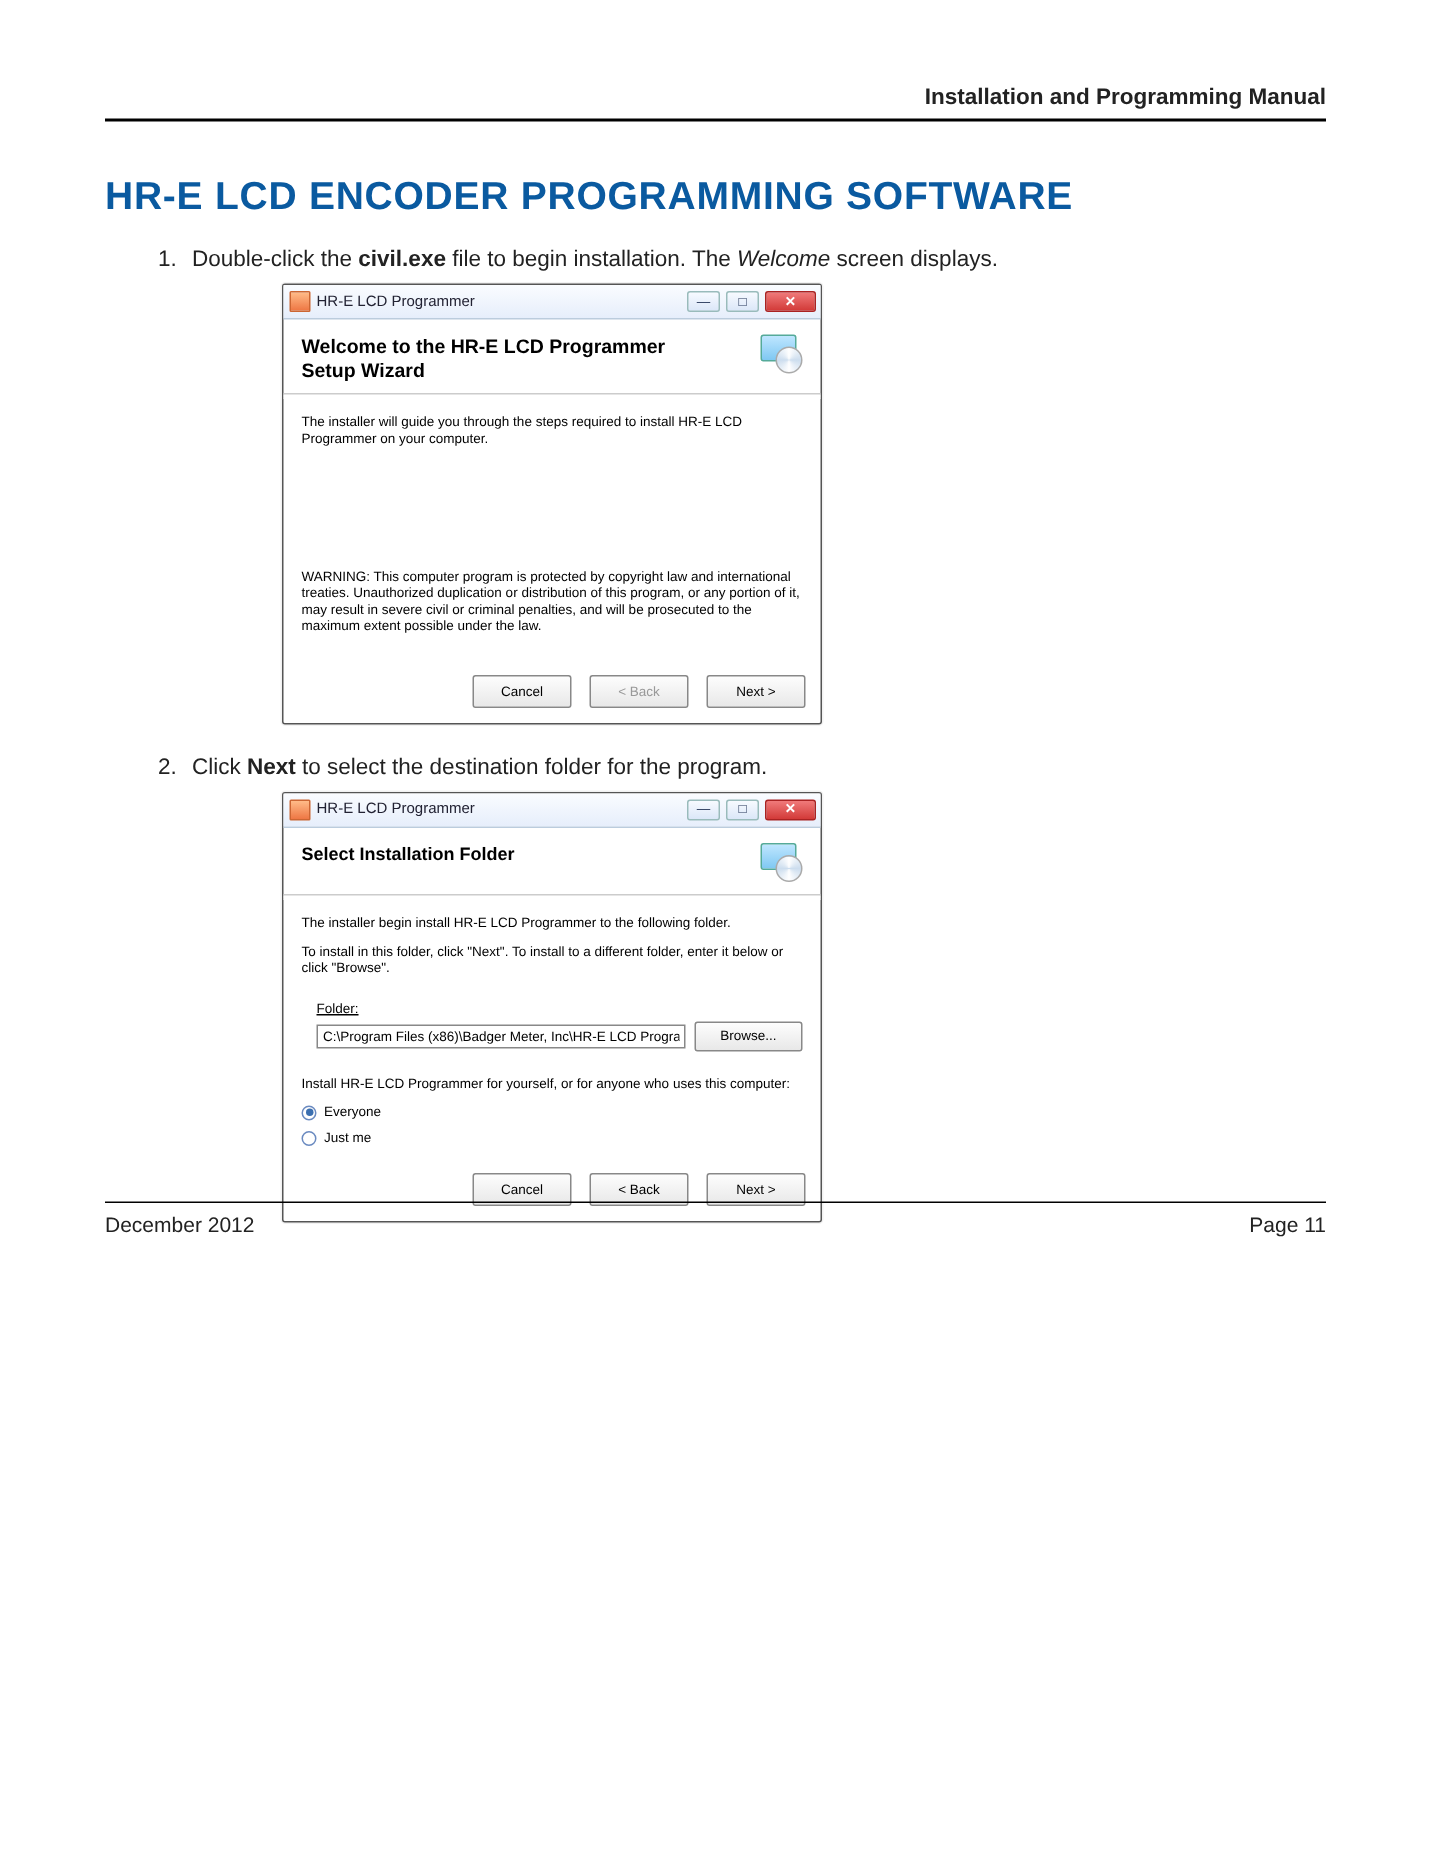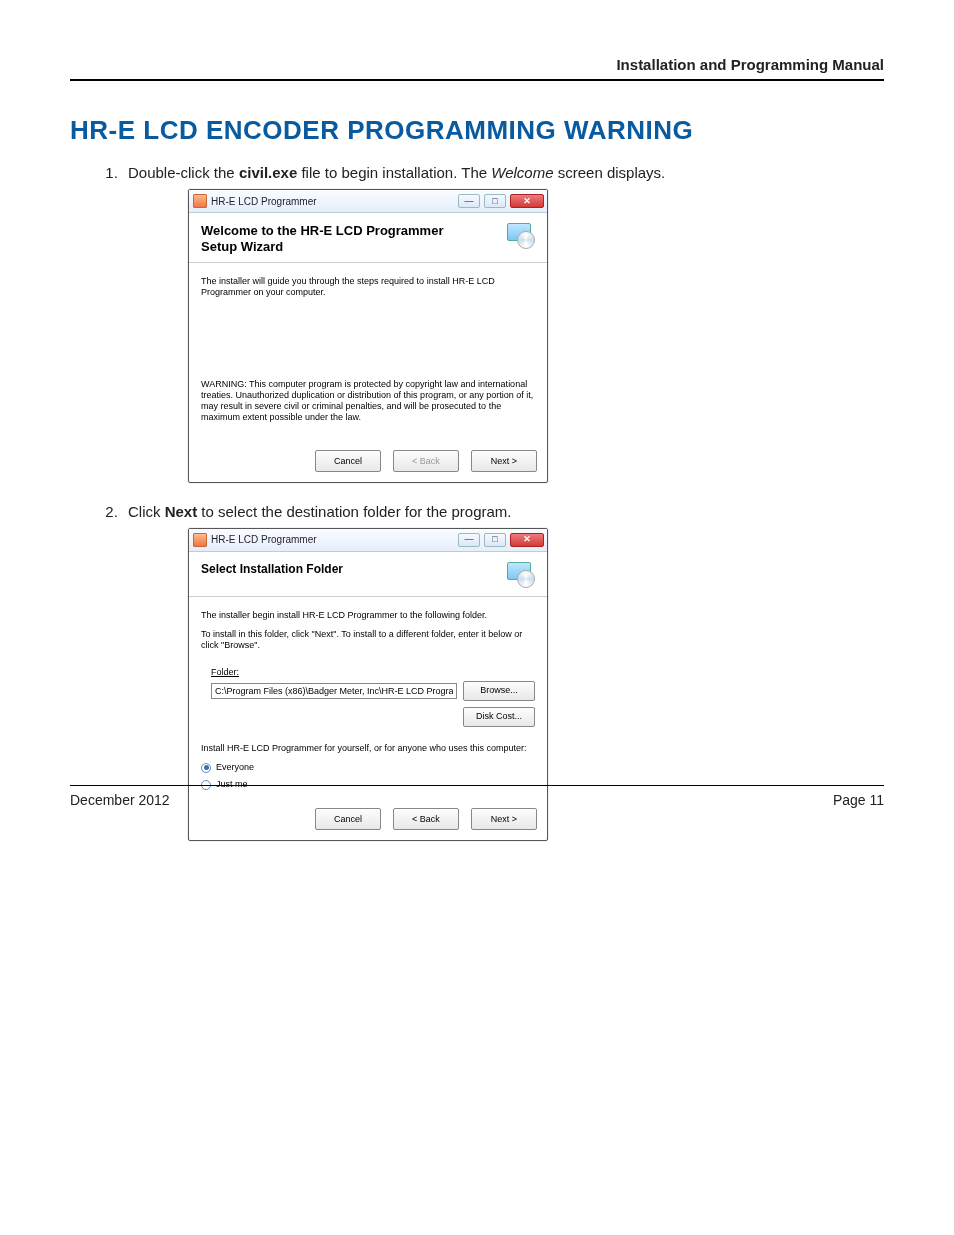--- a/index.html
+++ b/index.html
@@ -187,35 +187,35 @@
     font-size: 9px;
     background: linear-gradient(#fdfdfd,#e8e8e8);
     border: 1px solid #888;
     border-radius: 2px;
     display:flex; align-items:center; justify-content:center;
   }
   .dlg-btn.disabled { color:#999; }
 
   .page-footer {
     position: absolute;
-    left: 70px; right: 70px; bottom: 58px;
+    left: 70px; right: 70px; bottom: 42px;
     border-top: 1px solid #000;
     padding-top: 6px;
     font-size: 14px;
     display: flex; justify-content: space-between;
   }
 </style>
 </head>
 <body>
 
 <div class="page">
 
   <div class="running-header">Installation and Programming Manual</div>
 
-  <h1 class="section-title">HR-E LCD ENCODER PROGRAMMING WARNING</h1>
+  <h1 class="section-title">HR-E LCD ENCODER PROGRAMMING SOFTWARE</h1>
 
   <ol class="steps">
 
     <li>
       <span class="pre">Double-click the </span><span class="bold">civil.exe</span><span class="pre"> file to begin installation. The </span><span class="ital">Welcome</span><span class="pre"> screen displays.</span>
 
       
       <div class="dialog">
         <div class="titlebar">
           <div class="app-icon"></div>
@@ -268,23 +268,20 @@
         <div class="dlg-body">
           <p>The installer begin install HR-E LCD Programmer to the following folder.</p>
           <p>To install in this folder, click "Next". To install to a different folder, enter it below or click "Browse".</p>
 
           <div style="margin-left:10px;">
             <span class="dlg-field-label">Folder:</span>
             <div class="dlg-row">
               <input class="path-input" value="C:\Program Files (x86)\Badger Meter, Inc\HR-E LCD Programmer\" style="">
               <div class="side-btn">Browse...</div>
             </div>
-            <div class="dlg-row right" style="margin-top:6px;">
-              <div class="side-btn">Disk Cost...</div>
-            </div>
           </div>
 
           <p style="margin-top:16px;">Install HR-E LCD Programmer for yourself, or for anyone who uses this computer:</p>
           <div class="radio-row">
             <span class="radio checked"></span>
             <span>Everyone</span>
           </div>
           <div class="radio-row">
             <span class="radio"></span>
             <span>Just me</span>

